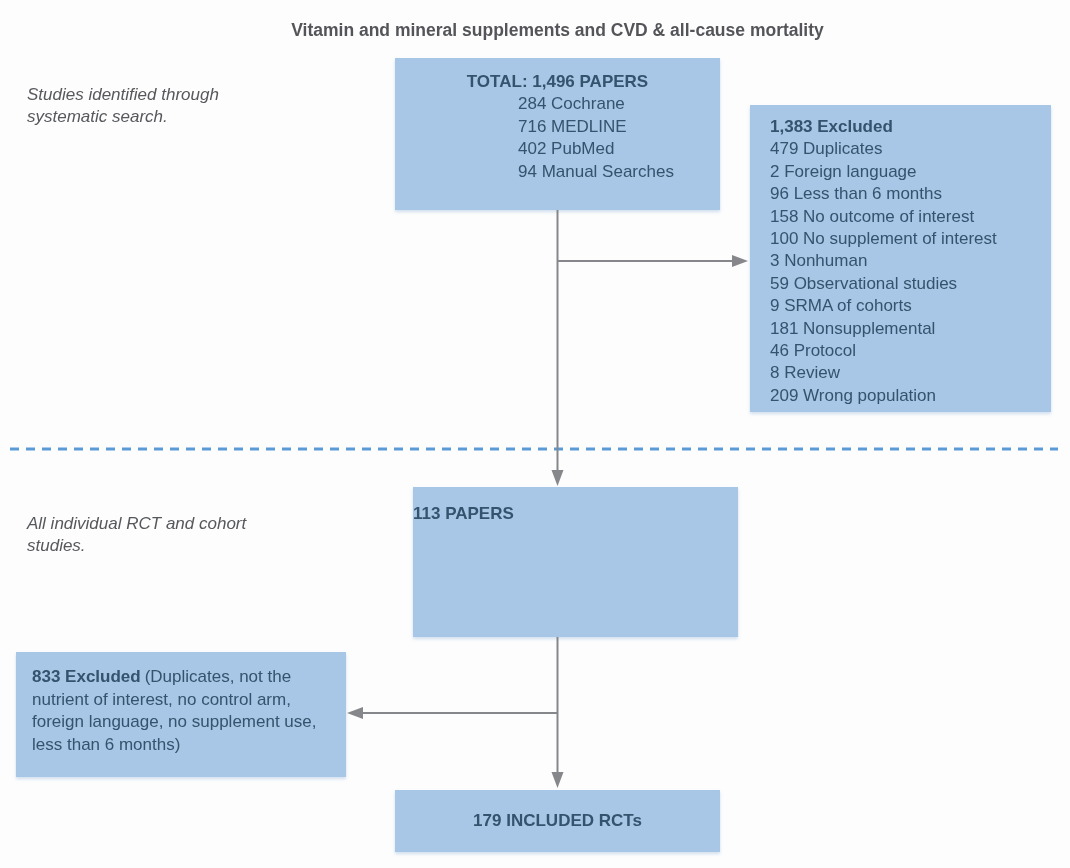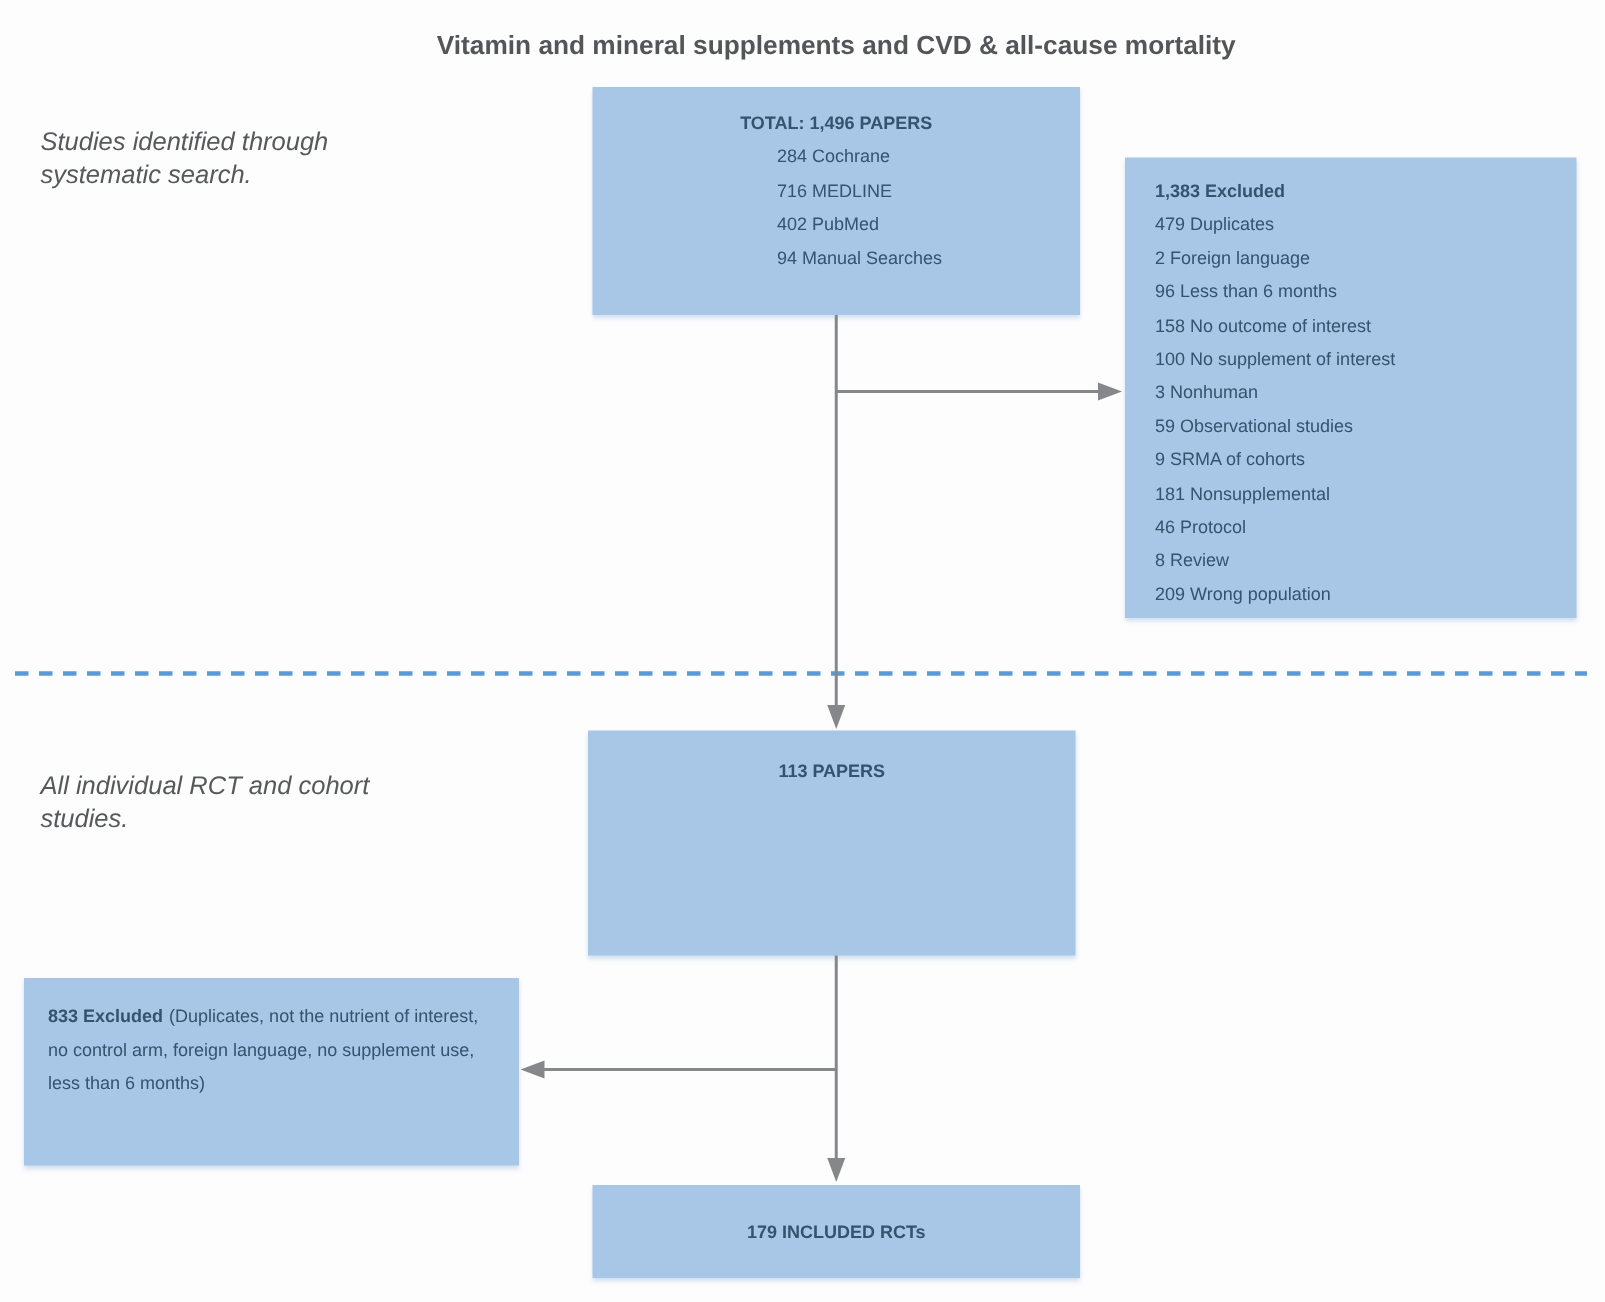--- a/index.html
+++ b/index.html
@@ -42,42 +42,41 @@
     color: var(--note-text);
     line-height: 22px;
     width: 250px;
   }
   .note1 { left: 27px; top: 84px; }
   .note2 { left: 27px; top: 513px; }
   .box {
     position: absolute;
     background: var(--box-fill);
     color: var(--box-text);
-    font-size: 12px;
+    font-size: 17px;
     line-height: 22.4px;
     box-shadow: 0 2px 3px rgba(130, 170, 210, 0.35);
   }
   .box-header { font-weight: 700; }
   .center { text-align: center; }
   .box-total {
     left: 395px; top: 58px;
     width: 325px; height: 152px;
     padding-top: 13px;
   }
   .box-total .box-items { padding-left: 83px; margin-left: 40px; }
   .box-excluded-search {
     left: 750px; top: 105px;
     width: 301px; height: 307px;
     padding: 11px 10px 0 20px;
   }
   .box-papers {
-    left: 392px; top: 487px;
+    left: 413px; top: 487px;
     width: 325px; height: 150px;
     padding-top: 16px;
-    text-align: center;
   }
   .box-excluded-rct {
     left: 16px; top: 652px;
     width: 330px; height: 125px;
     padding: 14px 14px 0 16px;
     line-height: 22.6px;
   }
   .box-excluded-rct .box-header { margin-right: 4px; }
   .box-included {
     left: 395px; top: 790px;

